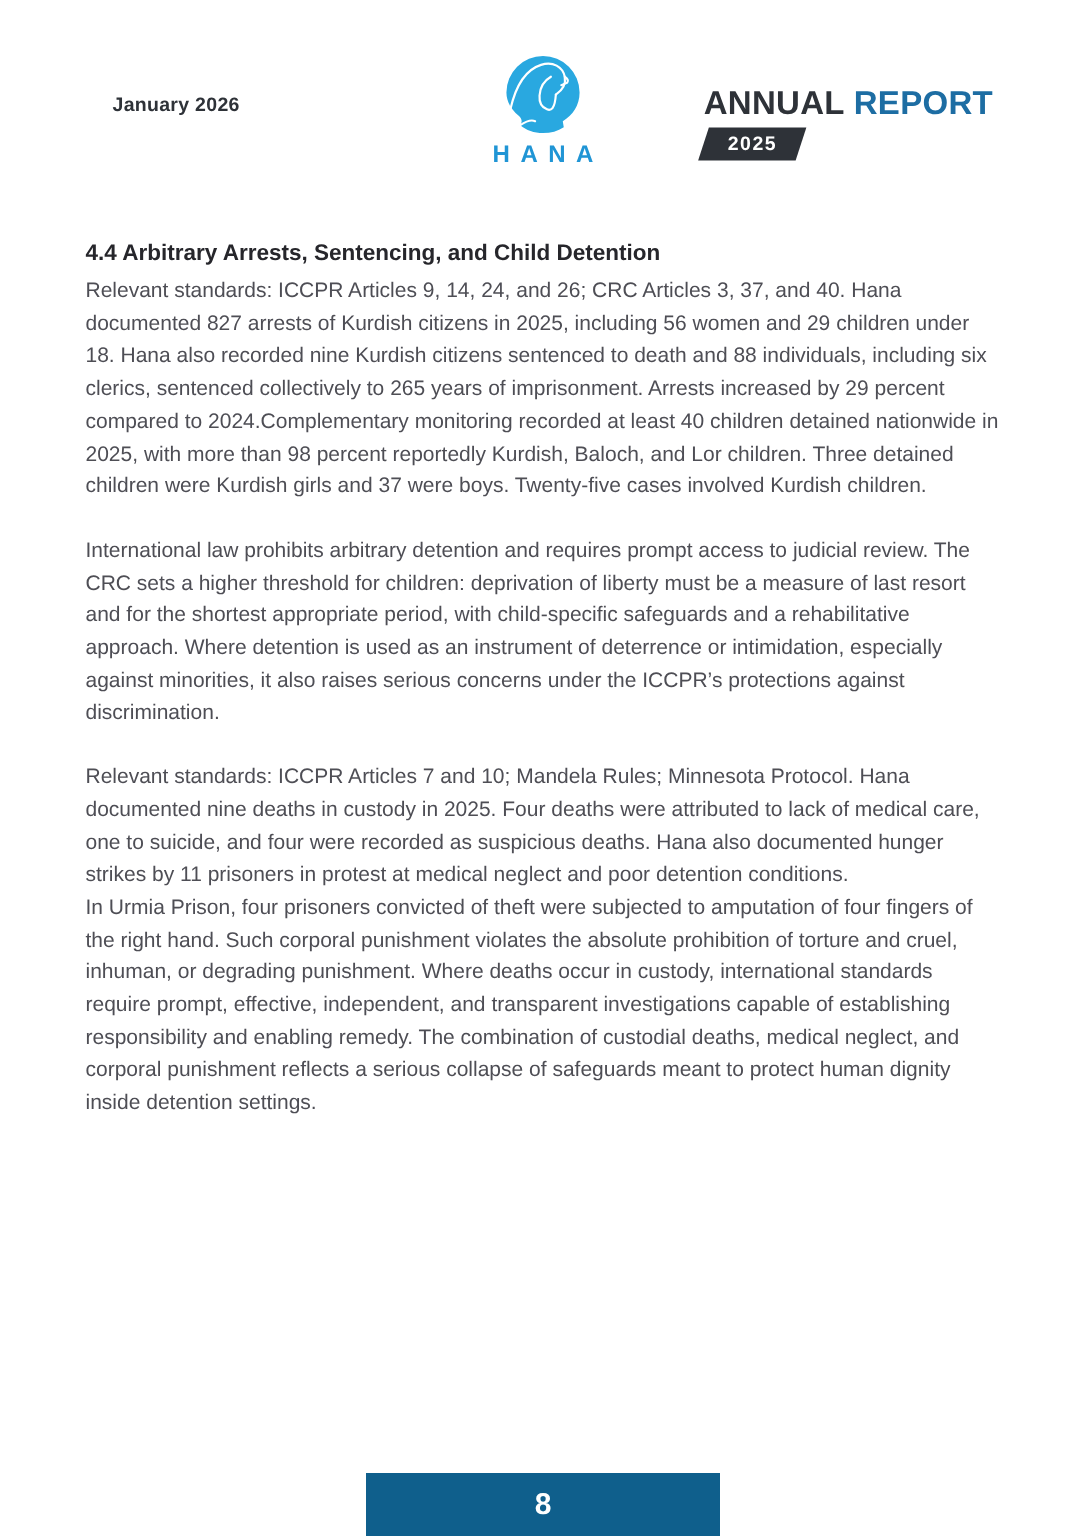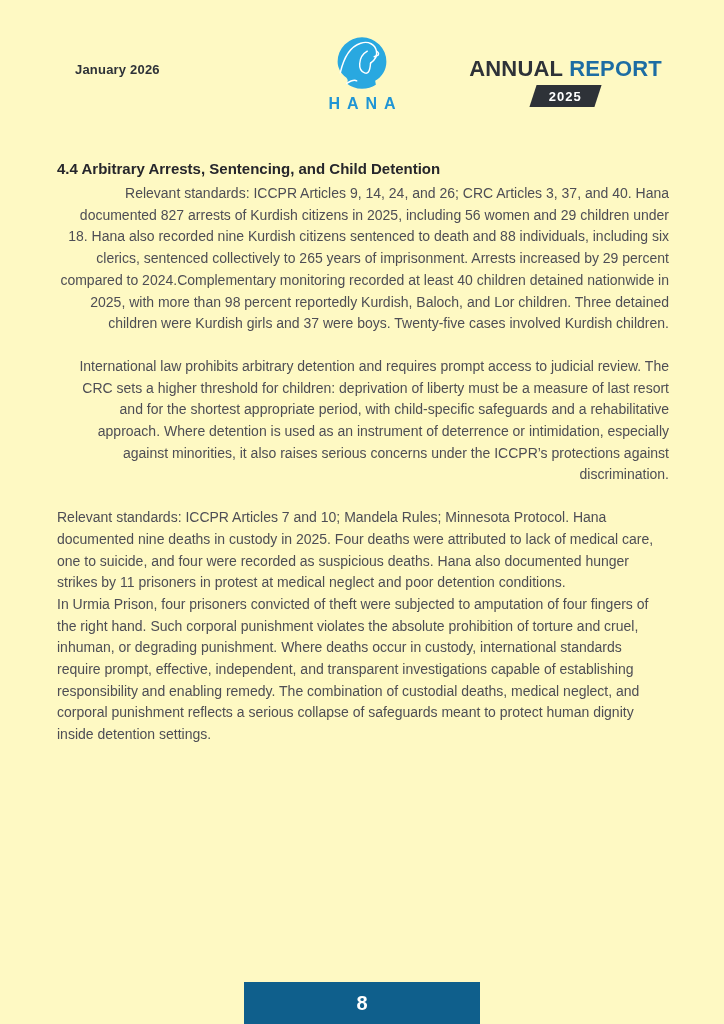--- a/index.html
+++ b/index.html
@@ -1,36 +1,36 @@
 <!DOCTYPE html>
 <html><head>
 <meta charset="utf-8">
 <style>
   html,body { margin:0; padding:0; background:#e8e8e8; }
   .page {
     position:relative; width:724px; height:1024px; margin:0 auto;
-    background:#fef9c3; overflow:hidden;
+    background:#ffffff; overflow:hidden;
     font-family:"Liberation Sans", sans-serif;
   }
 
   
   .issue-date {
     position:absolute; left:75px; top:62px;
     font-size:13px; font-weight:bold; color:#2e3238; letter-spacing:0.2px;
   }
   .logo {
     position:absolute; left:0; right:0; top:36px;
     display:flex; flex-direction:column; align-items:center;
   }
   .logo svg { width:68px; height:58px; display:block; }
   .logo-text {
     margin-top:1px; font-size:16px; font-weight:bold; color:#2095d5;
     letter-spacing:7px; padding-left:7px; 
   }
-  .report-title { position:absolute; right:62px; top:56px; text-align:center; }
+  .report-title { position:absolute; right:62px; top:56px; text-align:left; }
   .title-line { font-size:22px; font-weight:bold; letter-spacing:0.2px; white-space:nowrap; }
   .title-annual { color:#2e3238; }
   .title-report { color:#1d6da3; }
   .badge {
     display:inline-block; margin-top:3px; background:#2e3238;
     transform:skewX(-18deg); padding:2px 16px;
   }
   .badge span {
     display:inline-block; transform:skewX(18deg);
     color:#ffffff; font-weight:bold; font-size:13px; letter-spacing:1px;
@@ -38,21 +38,21 @@
 
   
   main {
     position:absolute; left:57px; right:55px; top:158px;
     color:#4e4e55; font-size:14px; line-height:21.7px;
   }
   .section-heading {
     font-size:15px; font-weight:bold; color:#26262b;
     margin:0 0 3px 0; line-height:22px;
   }
-  .section-44 p { margin:0 0 21px 0;text-align:right; }
+  .section-44 p { margin:0 0 21px 0; }
   .section-45 { margin-top:12px; }
   .section-45 p { margin:0; }
 
   
   .page-number-box {
     position:absolute; left:50%; transform:translateX(-50%); bottom:0;
     width:236px; height:42px; background:#0f5f8c;
     display:flex; align-items:center; justify-content:center;
   }
   .page-number-box span { color:#ffffff; font-size:20px; font-weight:bold; }

